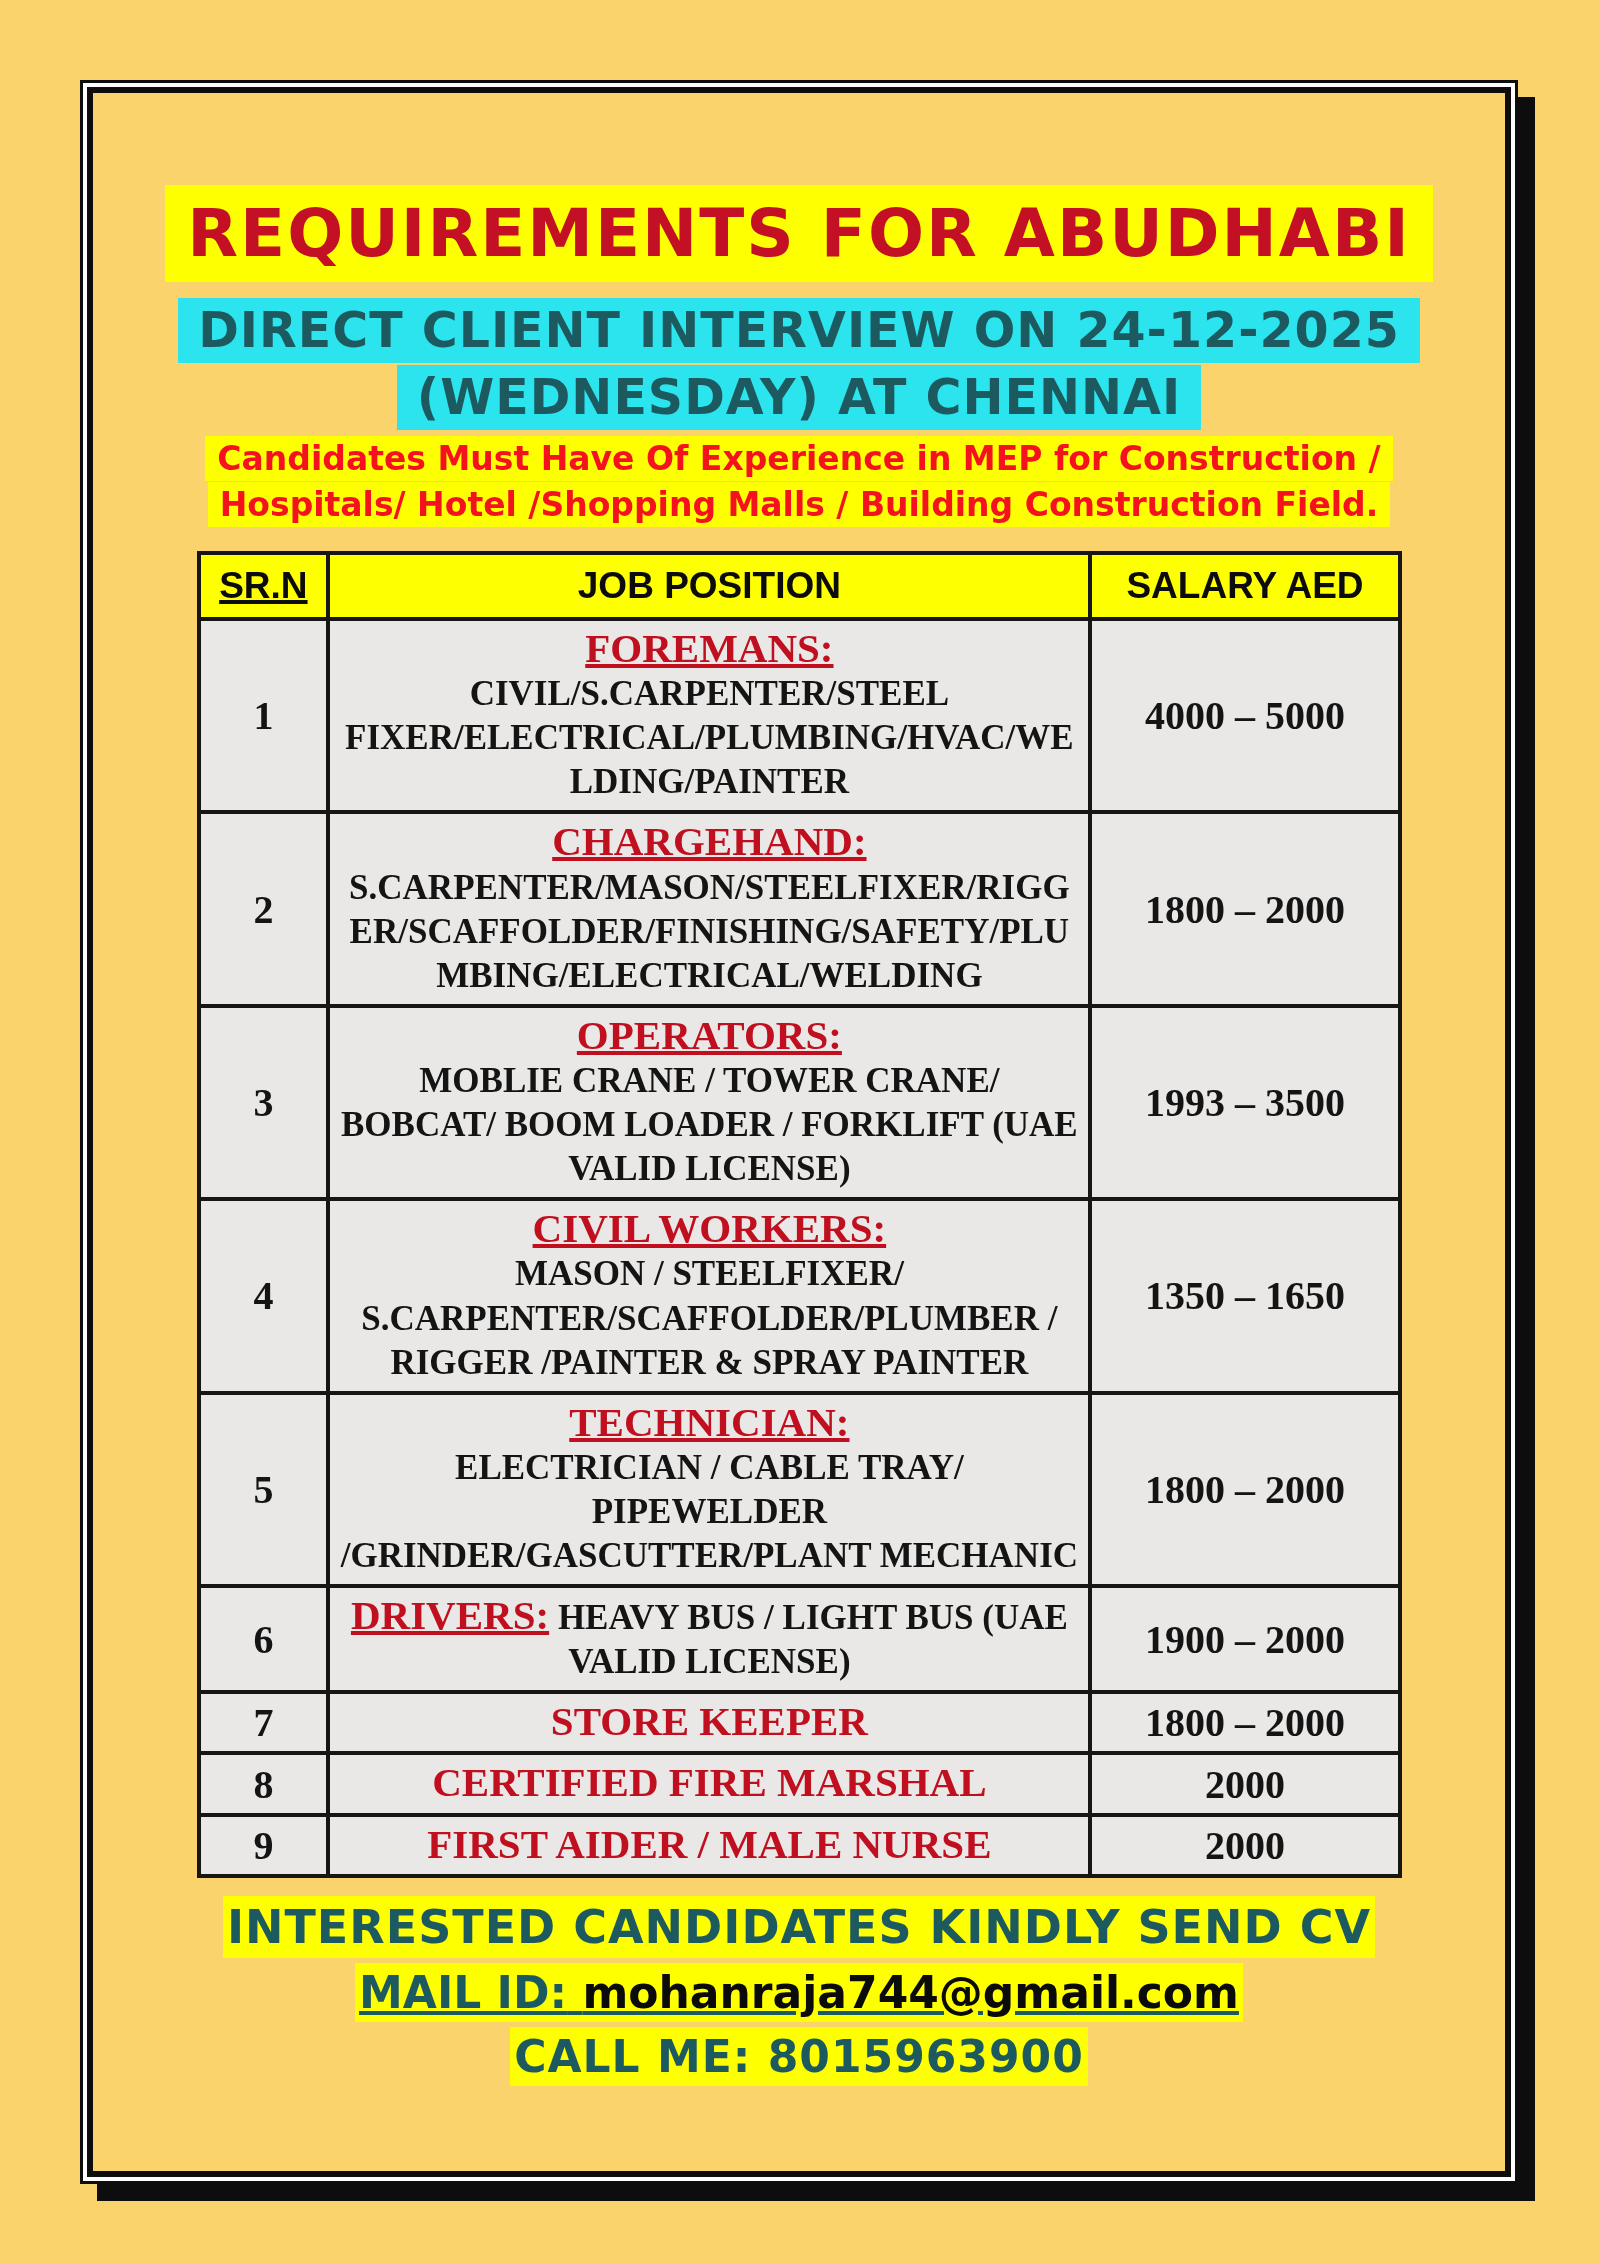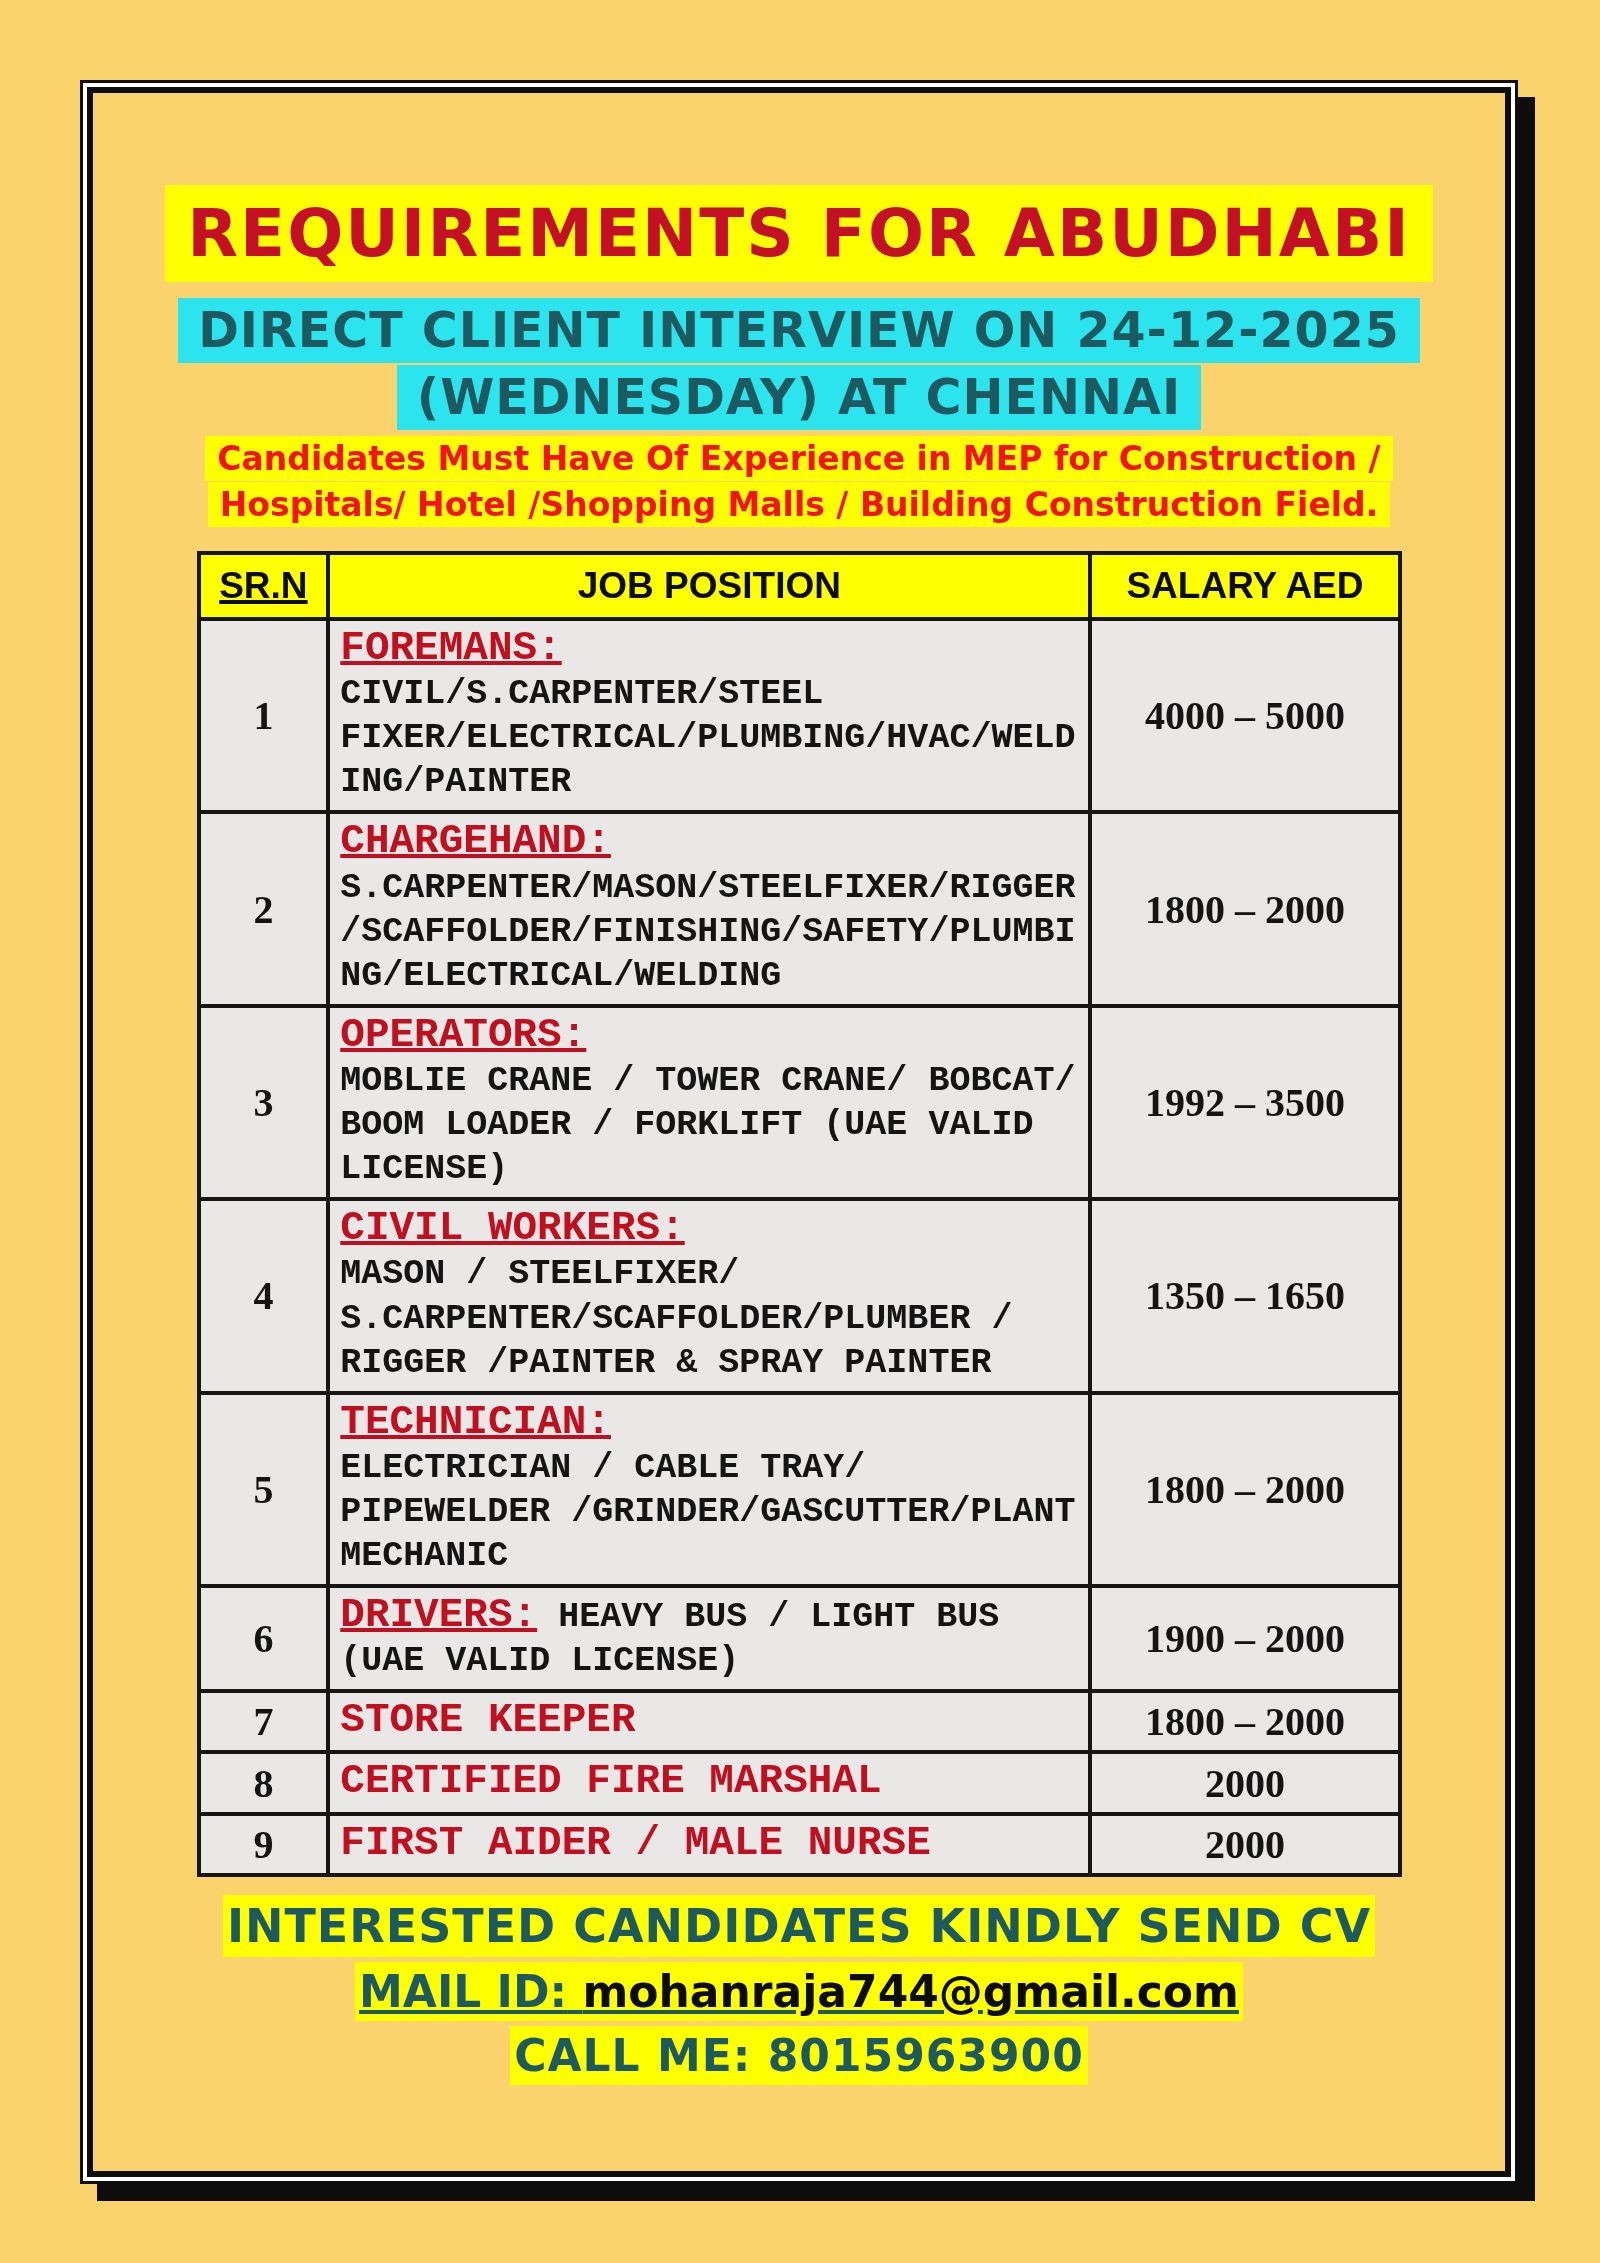--- a/index.html
+++ b/index.html
@@ -83,21 +83,22 @@
   th.col-job{width:765px;}
   th.col-salary{width:310px;}
   td.sr{
     text-align:center;vertical-align:middle;
     font-family:"Liberation Serif",serif;
     font-weight:bold;font-size:40px;color:var(--text-black);
   }
   td.job{
     vertical-align:middle;
     padding:4px 10px 6px 10px;
-    font-family:Liberation Mono, monospace;
+    font-family:Liberation Serif, serif;
+    text-align:center;
   }
   td.salary{
     text-align:center;vertical-align:middle;
     font-family:"Liberation Serif",serif;
     font-weight:bold;font-size:40px;color:var(--text-black);
   }
   .job-title{
     display:block;
     color:var(--job-red);
     font-weight:bold;font-size:41px;line-height:1.15;
@@ -173,21 +174,21 @@
             </td>
     <td class="salary">1800 – 2000</td>
   </tr>
 
   <tr>
     <td class="sr">3</td>
     <td class="job">
               <span class="job-title u">OPERATORS:</span>
               <span class="job-desc">MOBLIE CRANE / TOWER CRANE/ BOBCAT/ BOOM LOADER / FORKLIFT (UAE VALID LICENSE)</span>
             </td>
-    <td class="salary">1992 – 3500</td>
+    <td class="salary">1993 – 3500</td>
   </tr>
 
   <tr>
     <td class="sr">4</td>
     <td class="job">
               <span class="job-title u">CIVIL WORKERS:</span>
               <span class="job-desc">MASON / STEELFIXER/ S.CARPENTER/SCAFFOLDER/PLUMBER / RIGGER /PAINTER &amp; SPRAY PAINTER</span>
             </td>
     <td class="salary">1350 – 1650</td>
   </tr>

